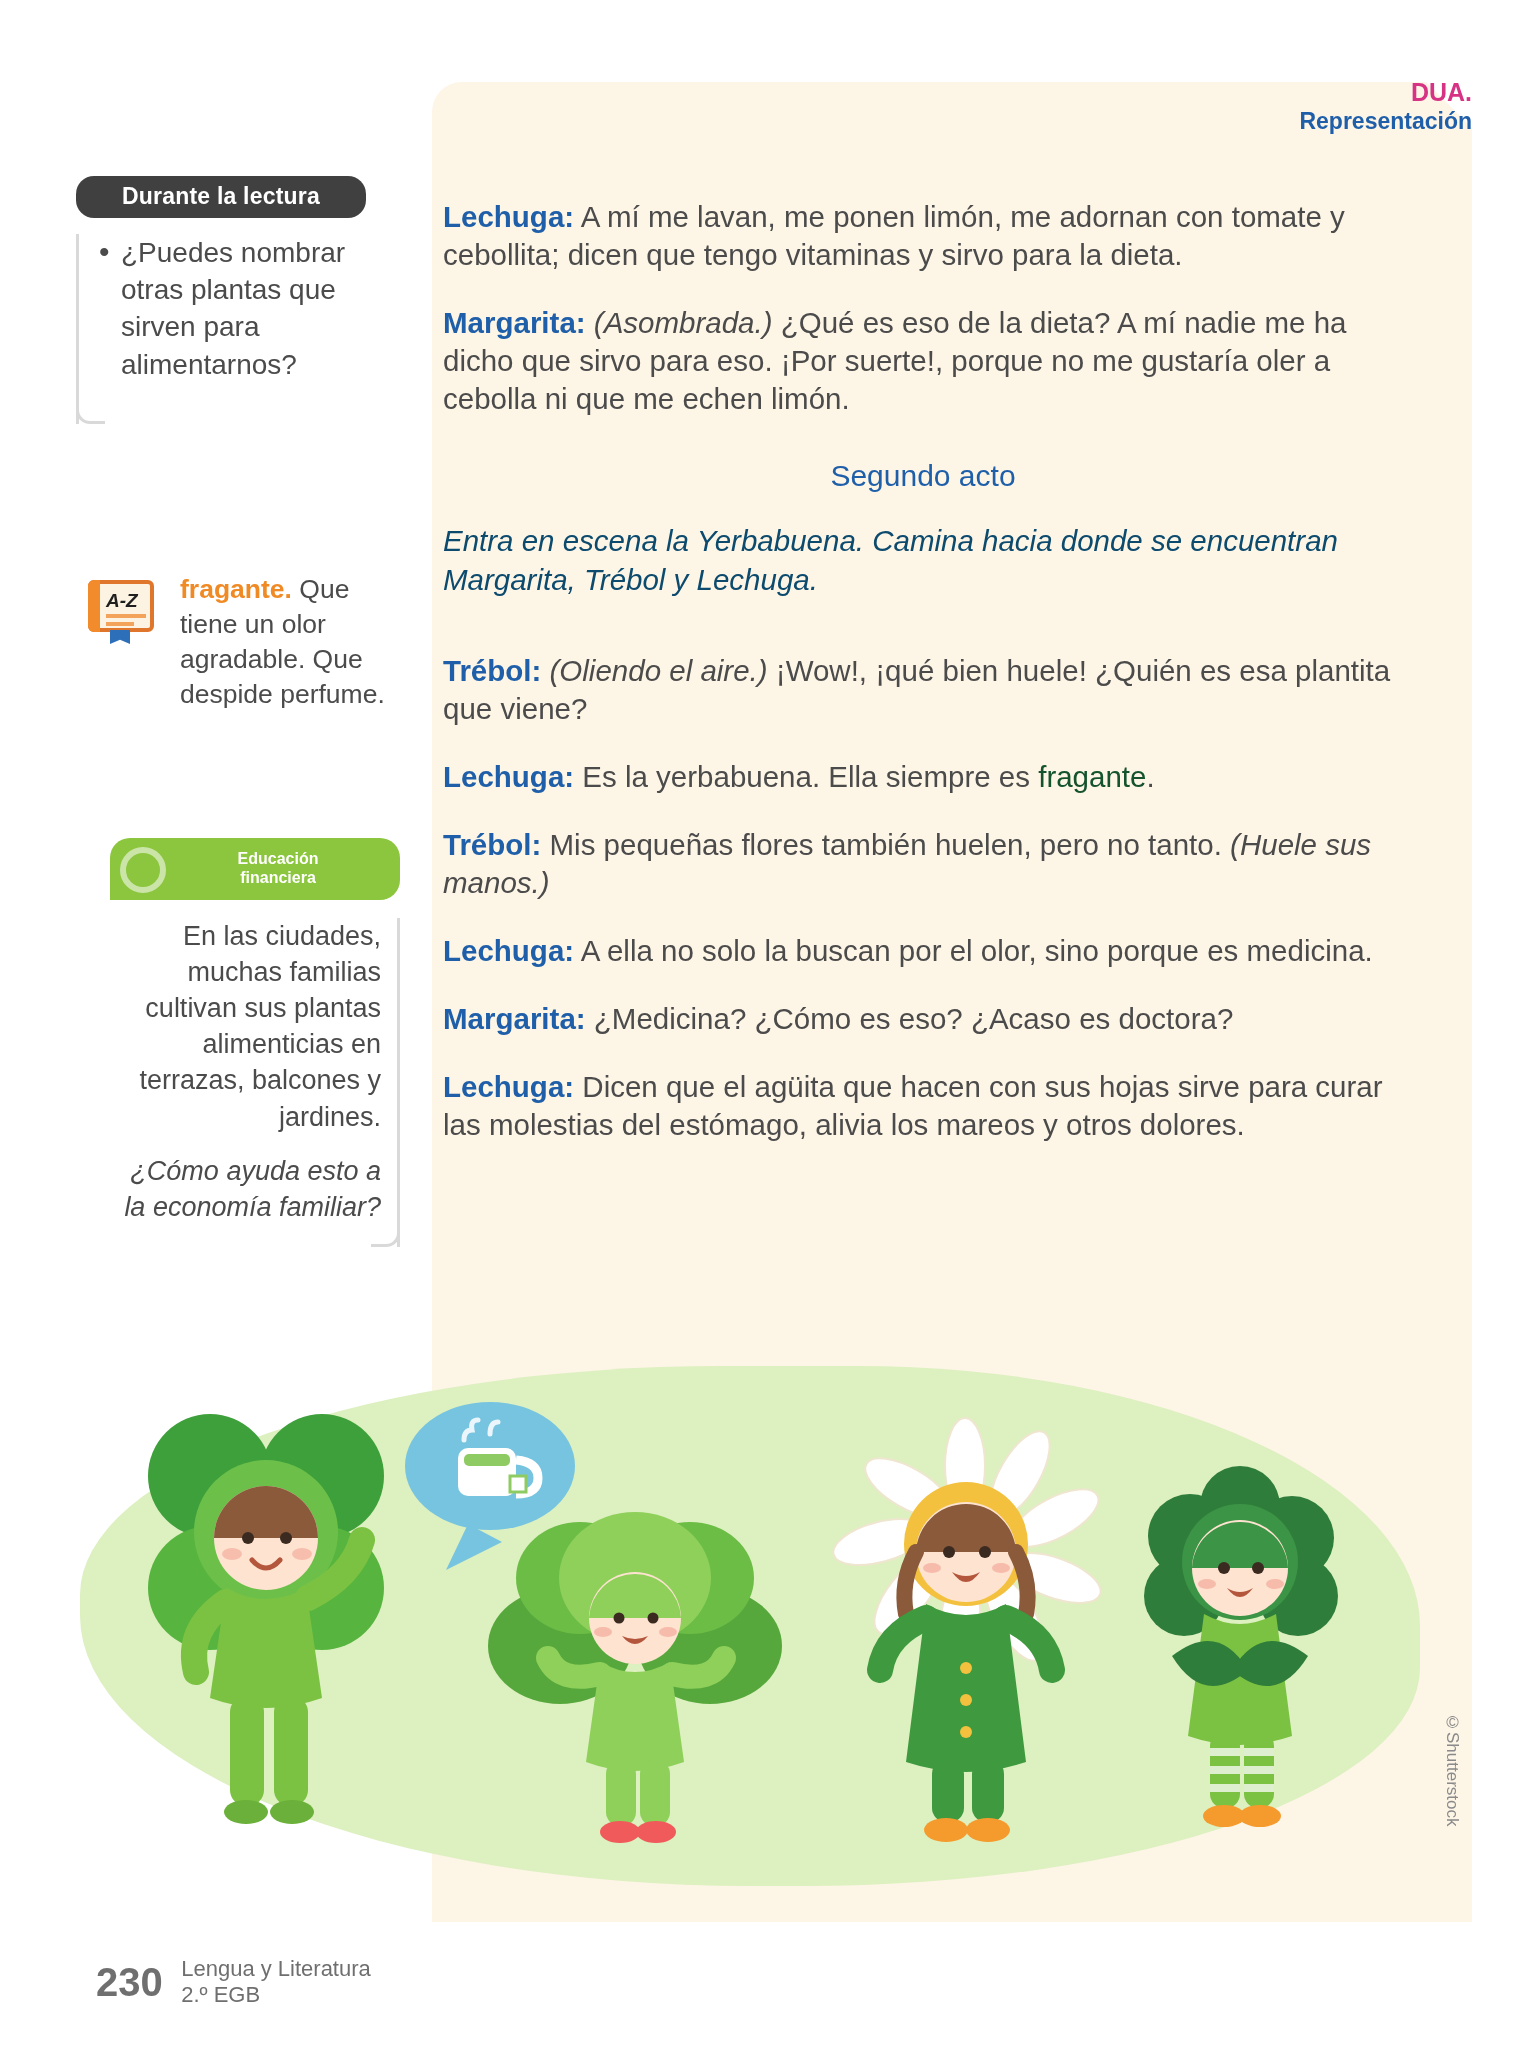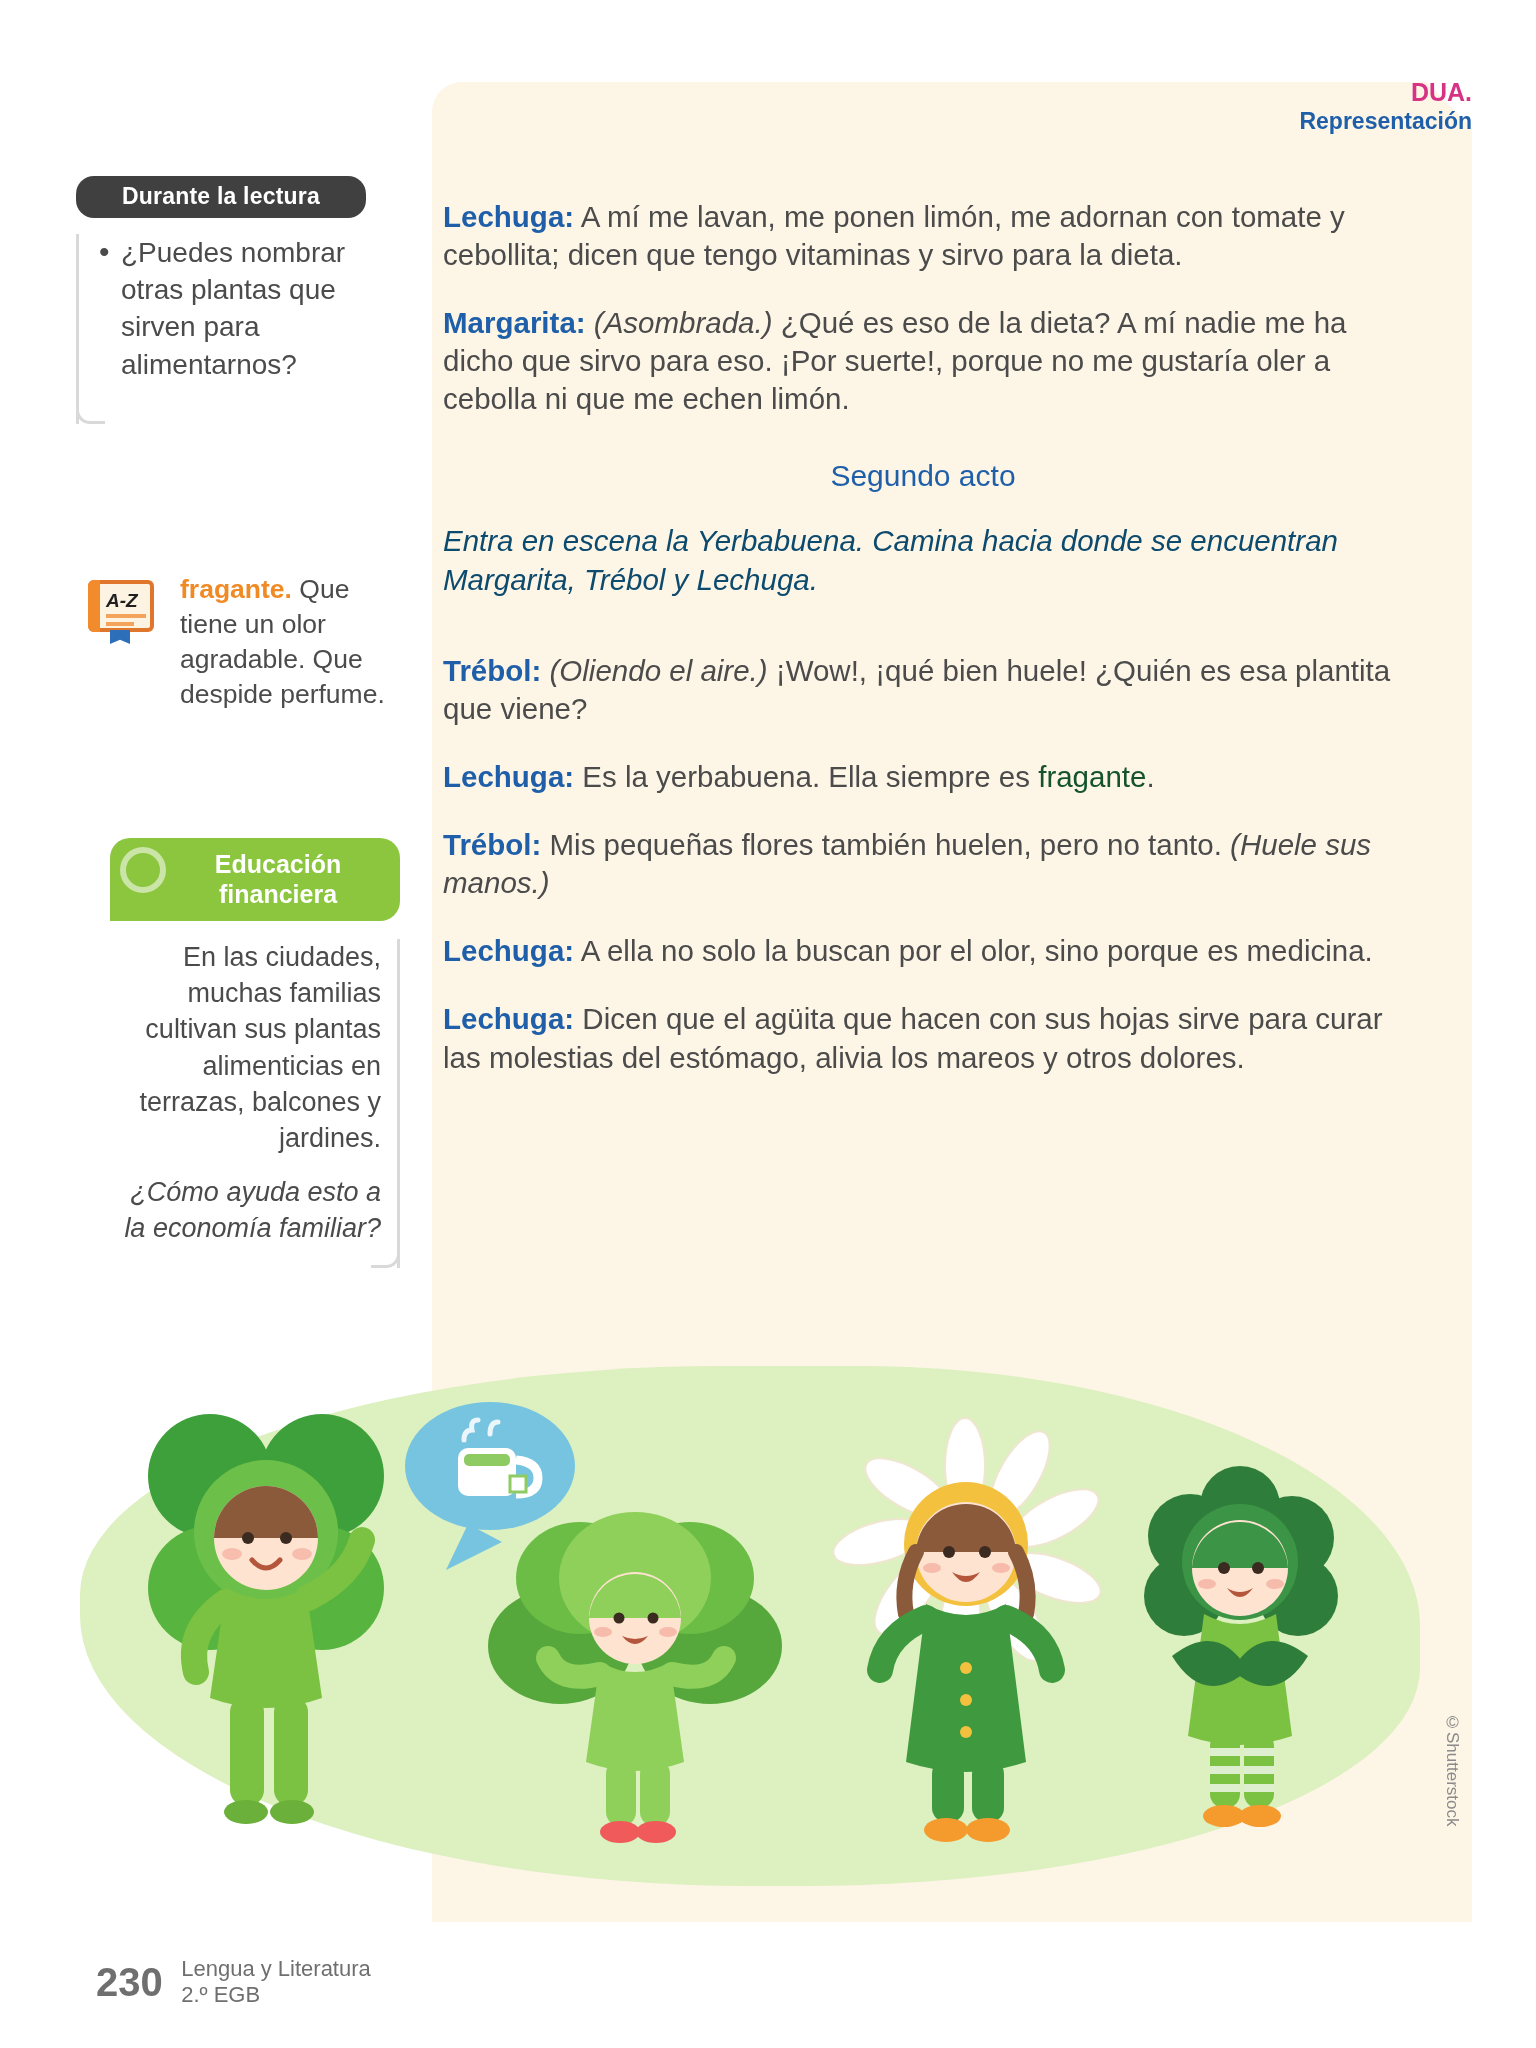--- a/index.html
+++ b/index.html
@@ -146,21 +146,21 @@
     font-size: 26.5px; color: #4b4b4b; line-height: 1.32;
   }
   .gloss-word { color: #f08a24; font-weight: bold; }
 
   
   .ef-wrap { position: absolute; left: 110px; top: 838px; width: 290px; }
   .ef-tab {
     position: relative;
     background: #8cc63e;
     border-radius: 20px 20px 20px 0;
-    color: #ffffff; font-weight: bold; font-size: 25px;
+    color: #ffffff; font-weight: bold; font-size: 16px;
     text-align: center;
     padding: 12px 10px 12px 56px;
     line-height: 1.18;
     width: 290px;
   }
   .ef-tab .ring {
     position: absolute; left: 10px; top: 9px;
     width: 46px; height: 46px;
     border: 6px solid rgba(255,255,255,.55);
     border-radius: 50%;
@@ -237,20 +237,23 @@
   </p>
 
   <p class="line">
     <span class="speaker">Trébol:</span><span> Mis pequeñas flores también huelen, pero no tanto.</span><span class="stage"> (Huele sus manos.)</span>
   </p>
 
   <p class="line">
     <span class="speaker">Lechuga:</span><span> A ella no solo la buscan por el olor, sino porque es medicina.</span>
   </p>
 
+  <p class="line">
+    <span class="speaker">Margarita:</span><span> ¿Medicina? ¿Cómo es eso? ¿Acaso es doctora?</span>
+  </p>
 
   <p class="line">
     <span class="speaker">Lechuga:</span><span> Dicen que el agüita que hacen con sus hojas sirve para curar las molestias del estómago, alivia los mareos y otros dolores.</span>
   </p>
 </div>
 
 <div class="dl-wrap">
   <div class="dl-tab">Durante la lectura</div>
   <div class="dl-body">
     <div class="dl-item">¿Puedes nombrar otras plantas que sirven para alimentarnos?</div>

